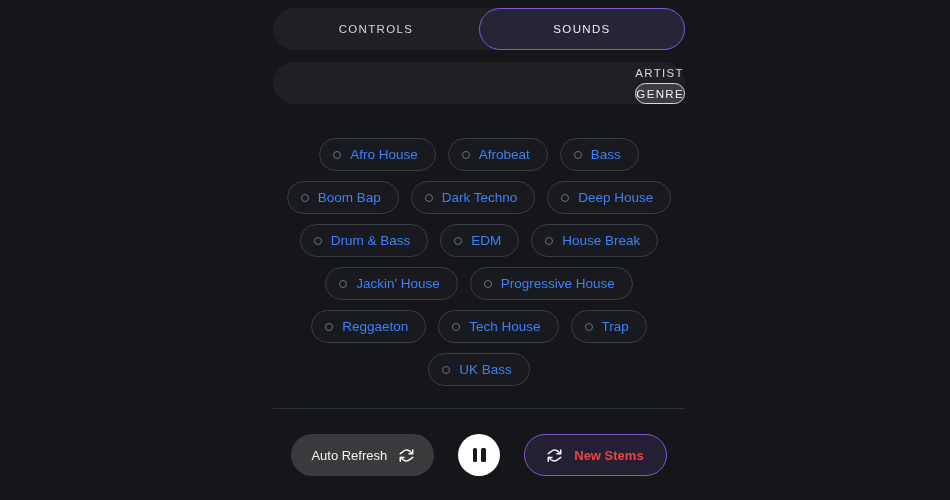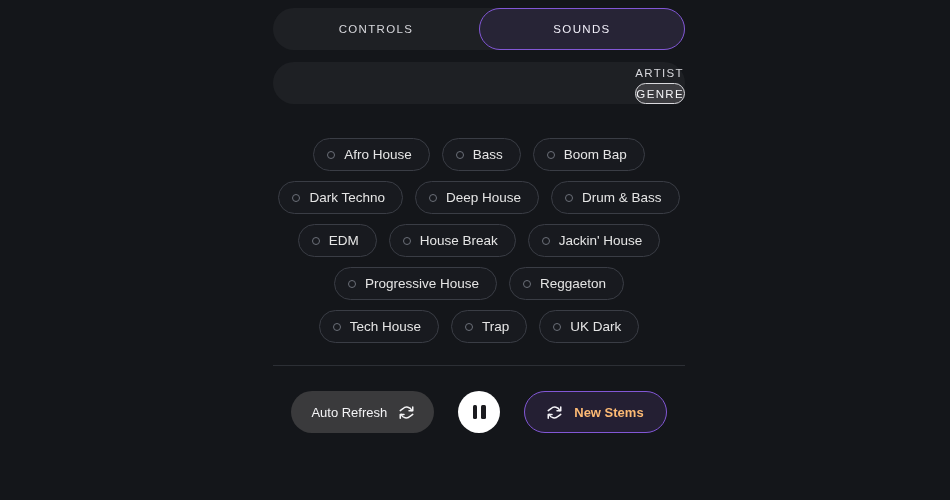--- a/index.html
+++ b/index.html
@@ -93,21 +93,21 @@
   .pill {
     height: 33px;
     padding: 0 17px 0 13px;
     border: 1px solid #3a3d45;
     border-radius: 17px;
     background: #181a1f;
     display: inline-flex;
     align-items: center;
     gap: 9px;
     font-size: 13.5px;
-    color: #e5e5e5;
+    color: #3b82f6;
     cursor: pointer;
     user-select: none;
     white-space: nowrap;
   }
 
   .pill .dot {
     width: 8px;
     height: 8px;
     border-radius: 50%;
     border: 1px solid #6b6f78;
@@ -174,21 +174,21 @@
     background: #1b1b1f;
     border-radius: 1.5px;
   }
 
   .btn-new-stems {
     height: 42px;
     padding: 0 22px;
     border: 1.5px solid #8257d6;
     border-radius: 21px;
     background: #241f33;
-    color: #fdba74;
+    color: #ef4444;
     font-family: "Liberation Sans", sans-serif;
     font-size: 13px;
     font-weight: bold;
     display: inline-flex;
     align-items: center;
     gap: 12px;
     cursor: pointer;
     white-space: nowrap;
   }
 
@@ -210,20 +210,24 @@
       <button class="tab active-gray">GENRE</button>
     </div>
 
     <div class="pills">
       <div class="pill">
         <span class="dot"></span>
         <span>Afro House</span>
       </div>
       <div class="pill">
         <span class="dot"></span>
+        <span>Afrobeat</span>
+      </div>
+      <div class="pill">
+        <span class="dot"></span>
         <span>Bass</span>
       </div>
       <div class="pill">
         <span class="dot"></span>
         <span>Boom Bap</span>
       </div>
       <div class="pill">
         <span class="dot"></span>
         <span>Dark Techno</span>
       </div>
@@ -258,21 +262,21 @@
       <div class="pill">
         <span class="dot"></span>
         <span>Tech House</span>
       </div>
       <div class="pill">
         <span class="dot"></span>
         <span>Trap</span>
       </div>
       <div class="pill">
         <span class="dot"></span>
-        <span>UK Dark</span>
+        <span>UK Bass</span>
       </div>
     </div>
 
     <div class="divider"></div>
 
     <div class="controls">
 
       <button class="btn-auto-refresh">
         <span>Auto Refresh</span>
         <svg class="icon-refresh" width="15" height="15" viewBox="0 0 24 24" fill="none" stroke="#f4f4f6" stroke-width="2.4" stroke-linecap="round" stroke-linejoin="round">

